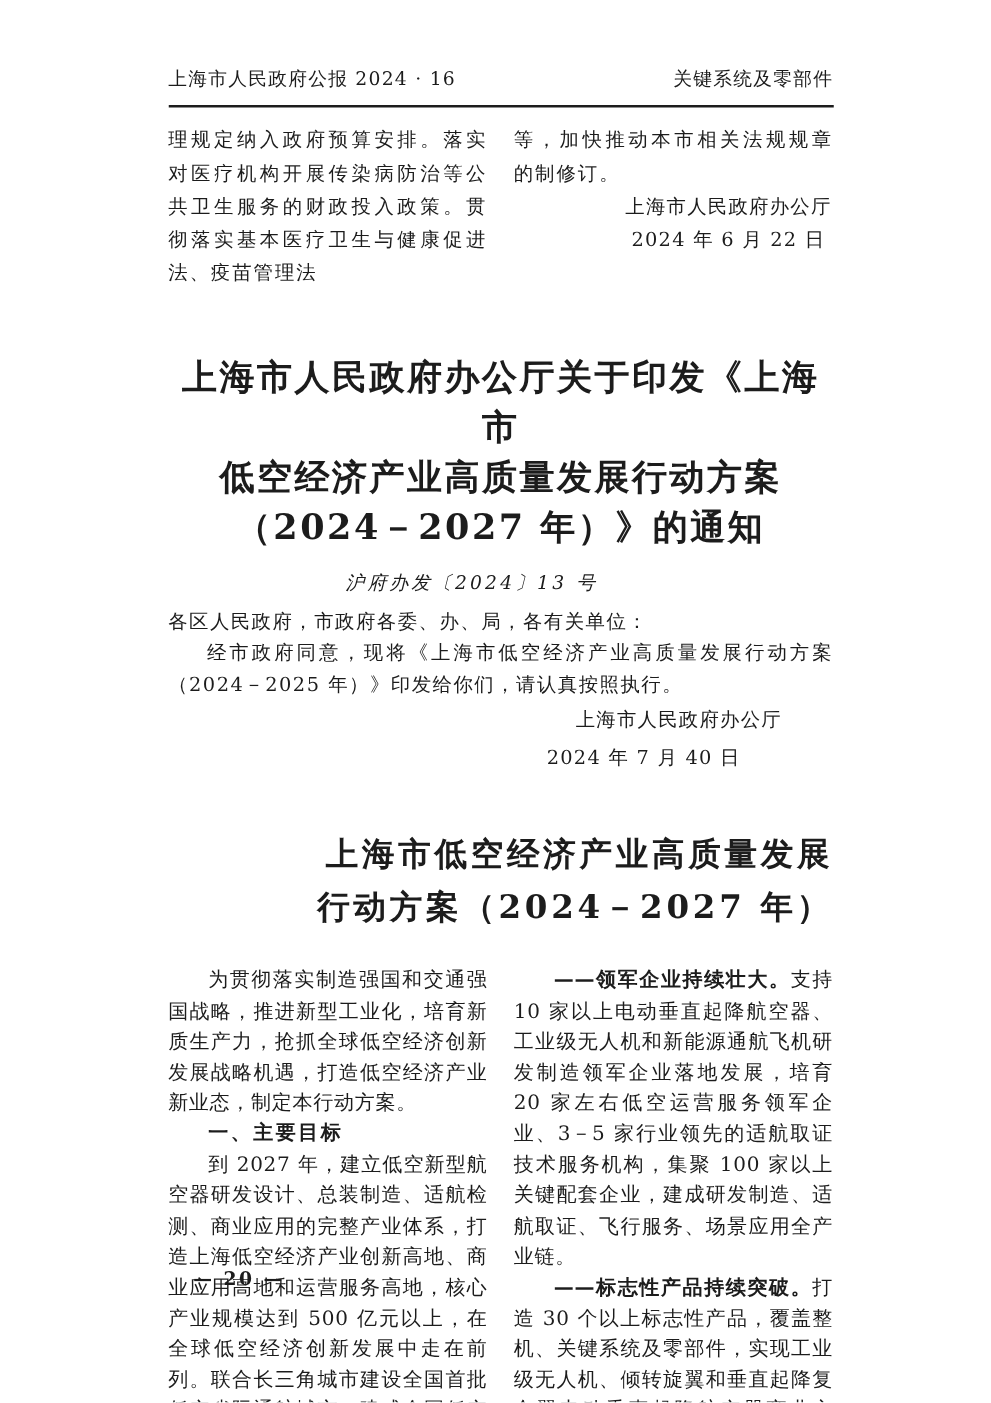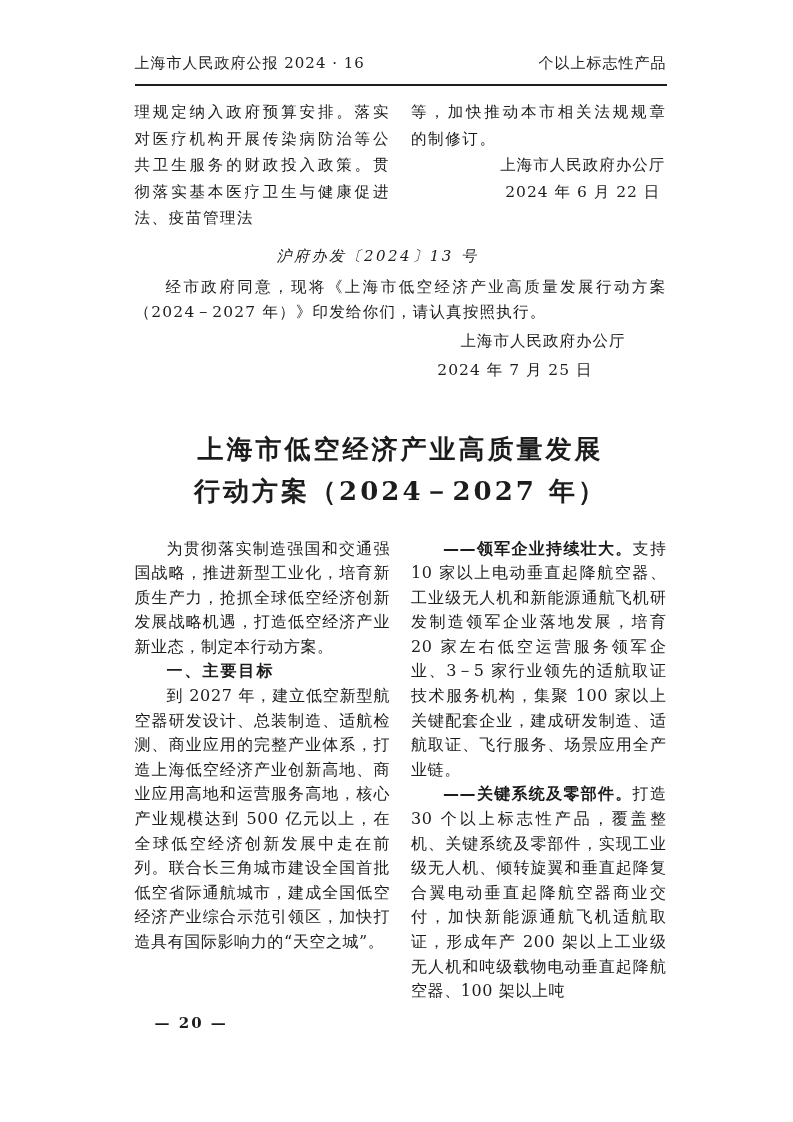--- a/index.html
+++ b/index.html
@@ -66,21 +66,21 @@
     font-size: 15.5px;
     line-height: 25.5px;
     letter-spacing: 1.2px;
   }
   .indent { text-indent: 2em; }
   .sig-right { text-align: right; padding-right: 41px; letter-spacing: 1px; margin-top: 3px; }
   .date-right { text-align: right; padding-right: 74px; letter-spacing: 1px; margin-top: 4px; }
   
   .plan-title {
     margin: 44px 0 12px 0;
-    text-align: center;
+    text-align: right;
     font-size: 26px;
     line-height: 42px;
     font-weight: bold;
     letter-spacing: 3px;
     white-space: pre-line;
   }
   
   .plan-section {
     margin-top: 25px;
     font-size: 16px;
@@ -107,53 +107,57 @@
     font-weight: bold;
   }
 </style>
 </head>
 <body>
 
 <div class="page">
 
   <div class="gz-header">
     <span>上海市人民政府公报 2024 · 16</span>
-    <span>个以上标志性产品</span>
+    <span>关键系统及零部件</span>
   </div>
 
   <div class="two-col top-section">
     <div class="col">
       <p class="jt">理规定纳入政府预算安排。落实对医疗机构开展传染病防治等公共卫生服务的财政投入政策。贯彻落实基本医疗卫生与健康促进法、疫苗管理法</p>
     </div>
     <div class="col">
       <p class="jt">等，加快推动本市相关法规规章的制修订。</p>
       <p class="sig-center">上海市人民政府办公厅</p>
       <p class="sig-center">2024 年 6 月 22 日</p>
     </div>
   </div>
 
+  <h1 class="notice-title">上海市人民政府办公厅关于印发《上海市
+低空经济产业高质量发展行动方案
+（2024－2027 年）》的通知</h1>
 
   <div class="doc-number">沪府办发〔2024〕13 号</div>
 
   <div class="notice-body">
-    <p class="indent jt">经市政府同意，现将《上海市低空经济产业高质量发展行动方案（2024－2027 年）》印发给你们，请认真按照执行。</p>
+    <p>各区人民政府，市政府各委、办、局，各有关单位：</p>
+    <p class="indent jt">经市政府同意，现将《上海市低空经济产业高质量发展行动方案（2024－2025 年）》印发给你们，请认真按照执行。</p>
     <p class="sig-right">上海市人民政府办公厅</p>
-    <p class="date-right">2024 年 7 月 25 日</p>
+    <p class="date-right">2024 年 7 月 40 日</p>
   </div>
 
   <h2 class="plan-title">上海市低空经济产业高质量发展
 行动方案（2024－2027 年）</h2>
 
   <div class="two-col plan-section">
     <div class="col">
       <p class="indent jt">为贯彻落实制造强国和交通强国战略，推进新型工业化，培育新质生产力，抢抓全球低空经济创新发展战略机遇，打造低空经济产业新业态，制定本行动方案。</p>
       <p class="indent heading-bold">一、主要目标</p>
       <p class="indent jt">到 2027 年，建立低空新型航空器研发设计、总装制造、适航检测、商业应用的完整产业体系，打造上海低空经济产业创新高地、商业应用高地和运营服务高地，核心产业规模达到 500 亿元以上，在全球低空经济创新发展中走在前列。联合长三角城市建设全国首批低空省际通航城市，建成全国低空经济产业综合示范引领区，加快打造具有国际影响力的“天空之城”。</p>
     </div>
     <div class="col">
       <p class="indent jt"><span class="lead-bold">——领军企业持续壮大。</span><span>支持 10 家以上电动垂直起降航空器、工业级无人机和新能源通航飞机研发制造领军企业落地发展，培育 20 家左右低空运营服务领军企业、3－5 家行业领先的适航取证技术服务机构，集聚 100 家以上关键配套企业，建成研发制造、适航取证、飞行服务、场景应用全产业链。</span></p>
-      <p class="indent jt"><span class="lead-bold">——关键系统及零部件。</span><span>打造 30 个以上标志性产品，覆盖整机、关键系统及零部件，实现工业级无人机、倾转旋翼和垂直起降复合翼电动垂直起降航空器商业交付，加快新能源通航飞机适航取证，形成年产 200 架以上工业级无人机和吨级载物电动垂直起降航空器、100 架以上吨</span></p>
+      <p class="indent jt"><span class="lead-bold">——标志性产品持续突破。</span><span>打造 30 个以上标志性产品，覆盖整机、关键系统及零部件，实现工业级无人机、倾转旋翼和垂直起降复合翼电动垂直起降航空器商业交付，加快新能源通航飞机适航取证，形成年产 200 架以上工业级无人机和吨级载物电动垂直起降航空器、100 架以上吨</span></p>
     </div>
   </div>
 
   <div class="page-num">— 20 —</div>
 
 </div>
 
 </body></html>

